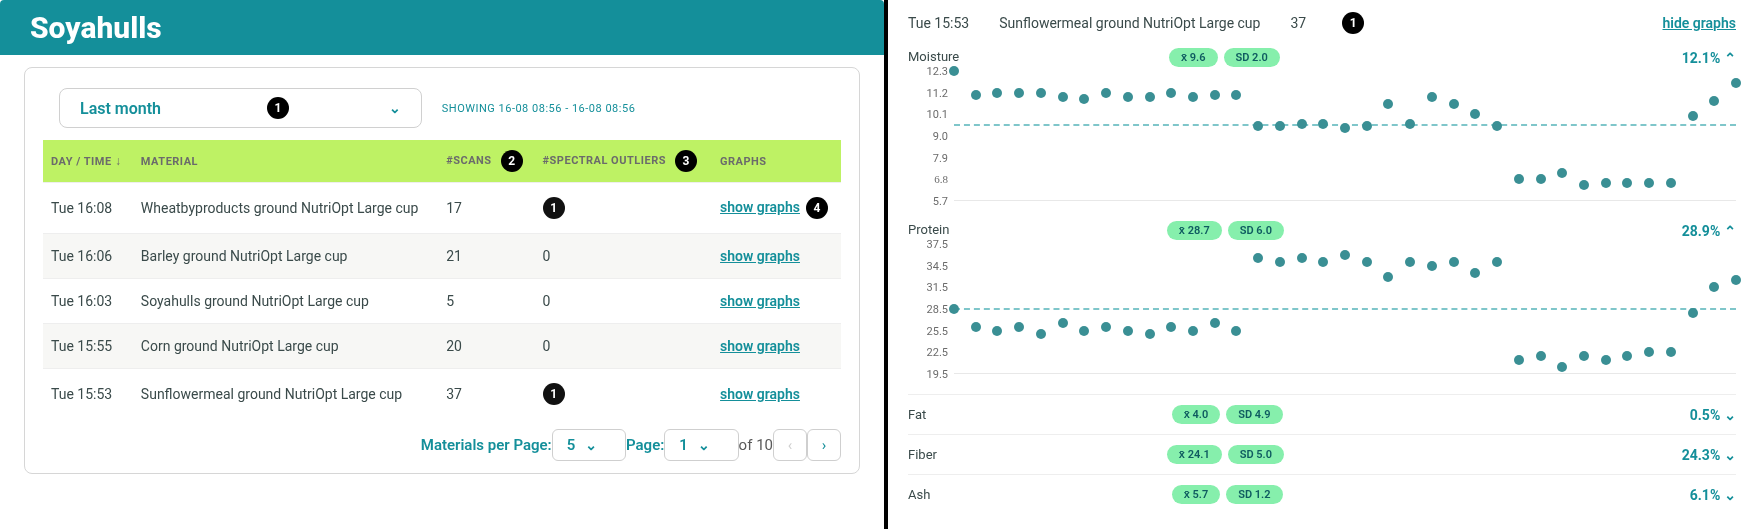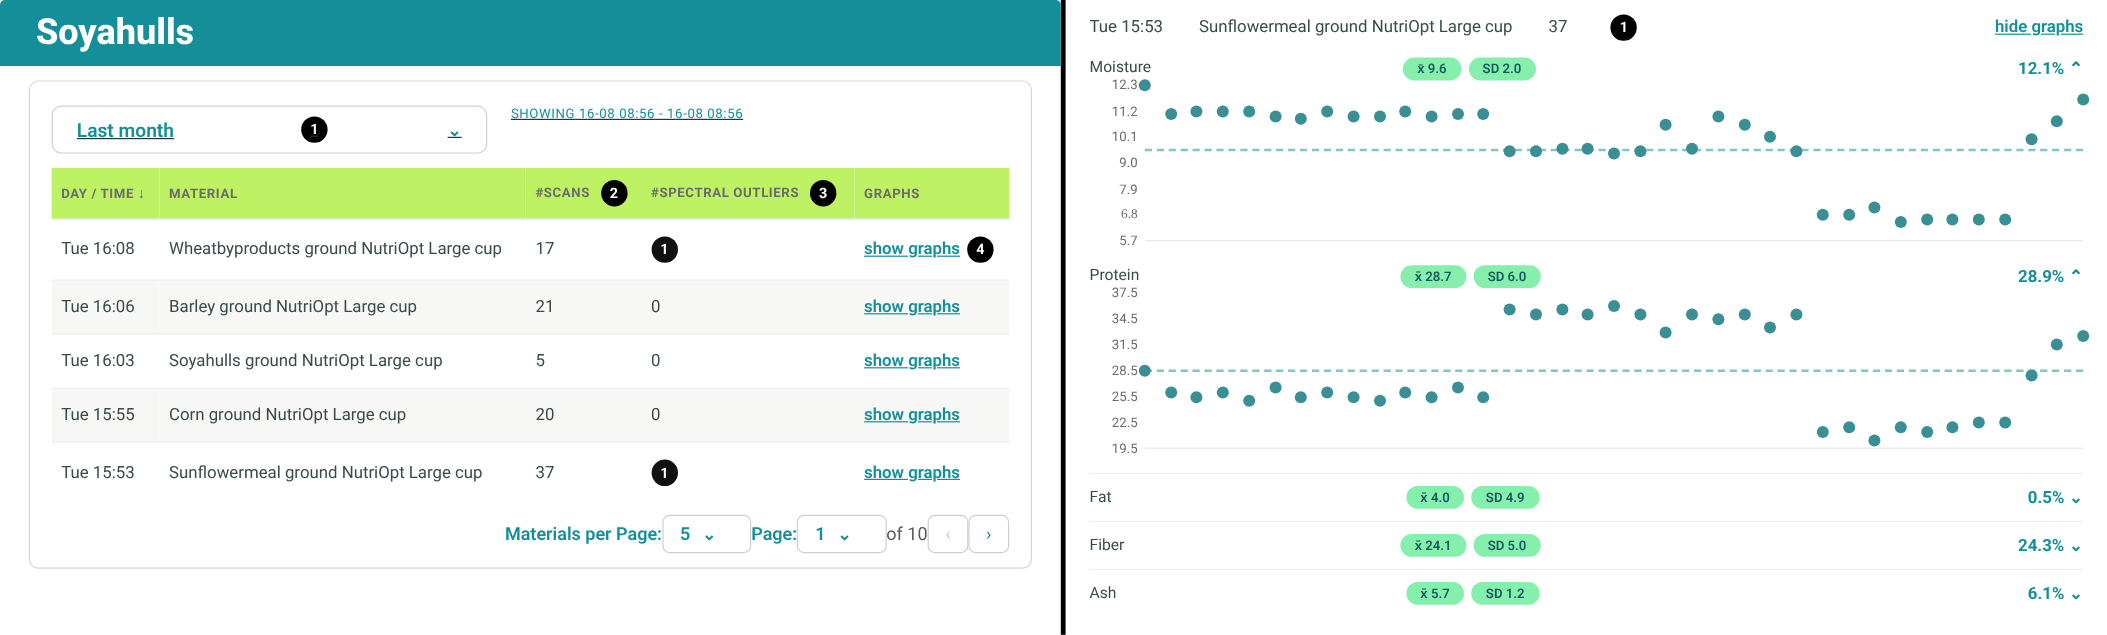--- a/index.html
+++ b/index.html
@@ -6,21 +6,21 @@
   body { font-family: -apple-system, BlinkMacSystemFont, "Segoe UI", Roboto, sans-serif; background: #fff; color: #23383a; width: 1756px; height: 529px; overflow: hidden; }
   .wrap { display: flex; width: 100%; height: 100%; }
   .left { width: 888px; border-right: 4px solid #000; position: relative; }
   .right { flex: 1; padding: 8px 20px; position: relative; }
   
   .dash-header { background: #148f9a; color: #fff; padding: 10px 30px; font-size: 30px; font-weight: 800; border-radius: 4px 4px 0 0; }
   .panel { margin: 12px 24px 0 24px; border: 1px solid #d6d6d6; border-radius: 8px; padding: 14px 18px 12px 18px; background: #fff; }
   .panel-title-row { display: flex; align-items: center; gap: 12px; margin-bottom: 10px; }
   .panel-title-icon { width: 22px; height: 22px; border: 2px solid #23383a; border-radius: 3px; display: flex; align-items: center; justify-content: center; font-size: 12px; }
   .panel-title { font-size: 18px; font-weight: 600; }
-  .filter-row { display: flex; gap: 20px; margin: 6px 0 12px 0; text-decoration: underline; }
+  .filter-row { display: flex; align-items: center; gap: 20px; margin: 6px 0 12px 16px; }
   .filter-pill { border: 1px solid #d0d0d0; border-radius: 8px; padding: 8px 20px; display: flex; align-items: center; gap: 100px; color: #148f9a; font-weight: 600; }
   .chev { color: #148f9a; font-size: 14px; }
   .showing { font-size: 11px; color: #148f9a; letter-spacing: .5px; }
   table { width: 100%; border-collapse: collapse; font-size: 14px; }
   thead th { background: #bef264; text-align: left; padding: 10px 8px; font-size: 11px; letter-spacing: .5px; color: #6b6b6b; font-weight: 700; text-transform: uppercase; }
   tbody td { padding: 14px 8px; border-top: 1px solid #eee; color: #3a4a4a; }
   tbody tr:nth-child(even) td { background: #f7f7f5; }
   .outlier-badge { display: inline-flex; align-items: center; justify-content: center; width: 22px; height: 22px; border-radius: 50%; background: #111; color: #fff; font-size: 12px; font-weight: 700; }
   .link { color: #148f9a; text-decoration: underline; font-weight: 600; cursor: pointer; }
   .pager { display: flex; align-items: center; justify-content: flex-end; padding-top: 10px; font-size: 15px; }

